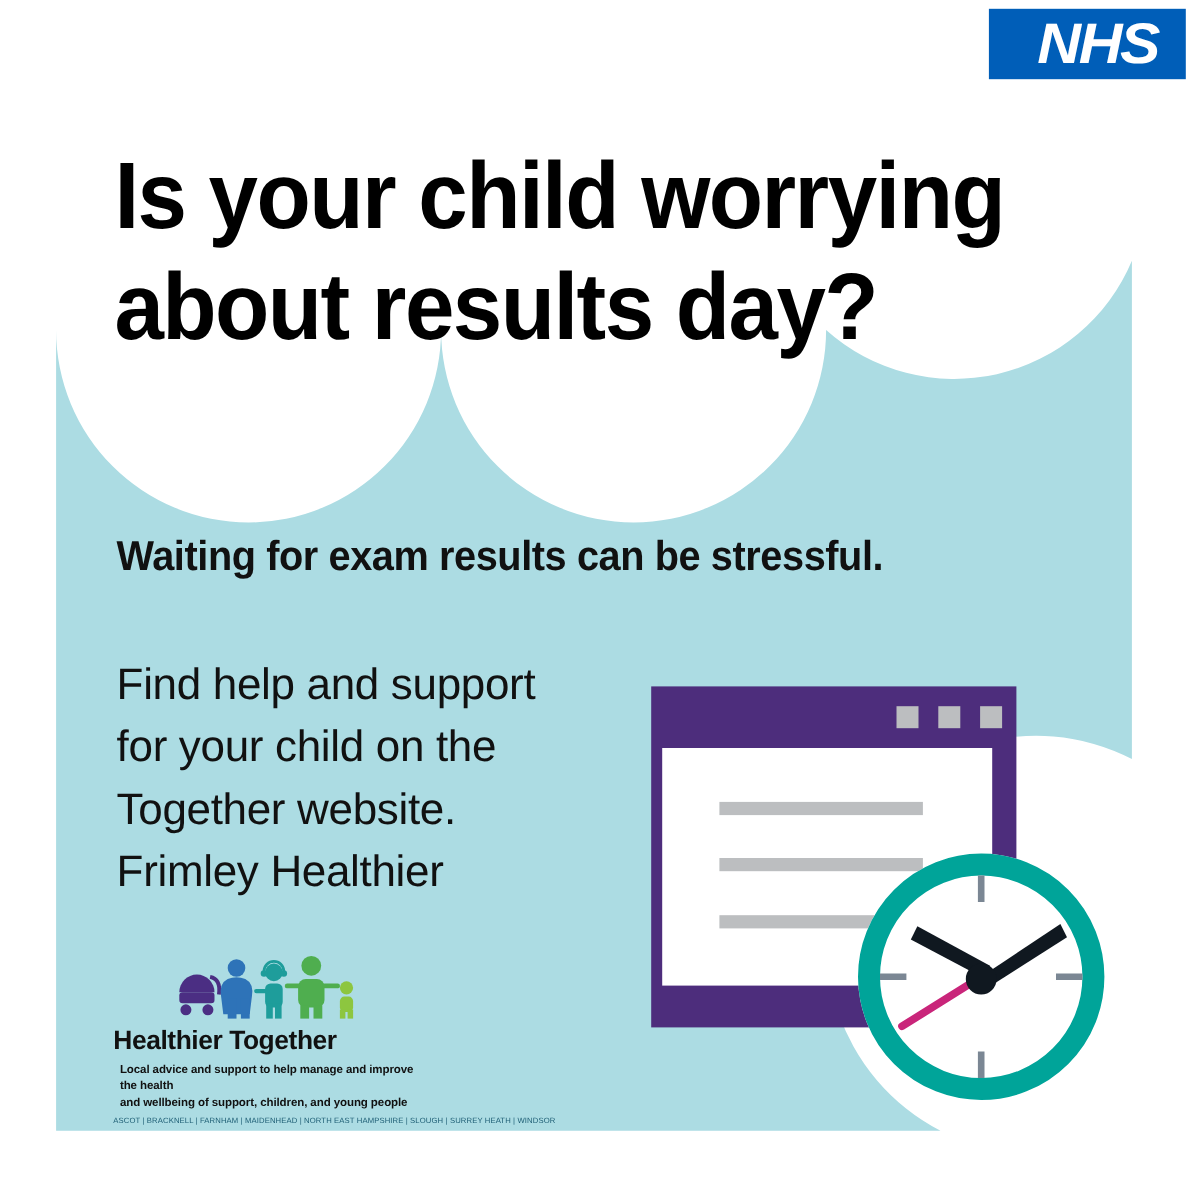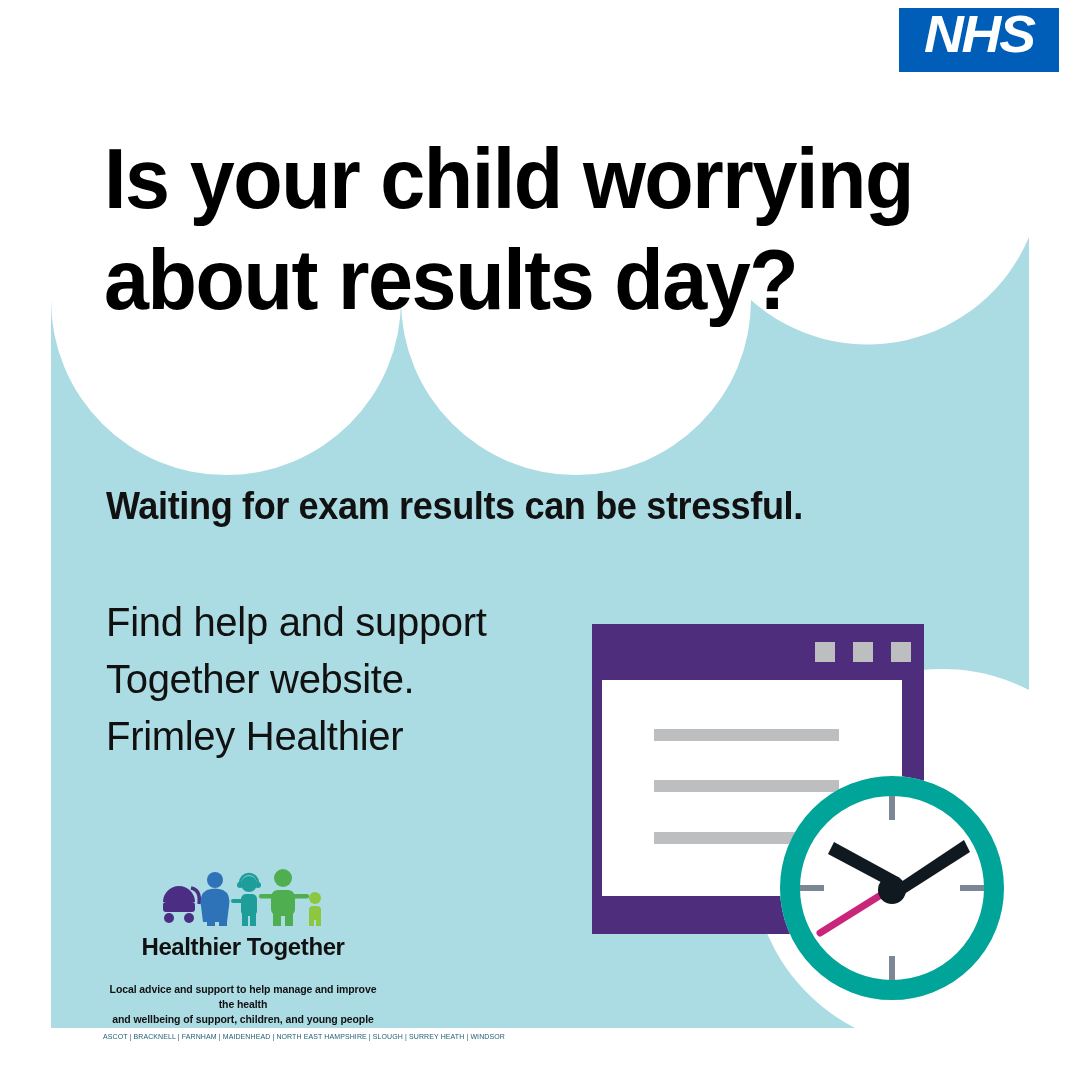--- a/index.html
+++ b/index.html
@@ -23,22 +23,23 @@
 
   
   #nhs-logo {
     position: absolute;
     left: 899px;
     top: 8px;
     width: 160px;
     height: 64px;
     background: #005EB8;
     display: flex;
-    align-items: flex-start;
+    align-items: center;
     justify-content: center;
+    padding-left: 19px;
   }
   #nhs-logo .nhs-text {
     color: #ffffff;
     font-family: "Liberation Sans", sans-serif;
     font-weight: 700;
     font-style: italic;
     font-size: 52px;
     letter-spacing: -2px;
     line-height: 1;
     transform: scaleX(1.06);
@@ -153,38 +154,37 @@
     width: 240px;
     height: 240px;
   }
 
   
   #ht-logo {
     position: absolute;
     left: 103px;
     top: 868px;
     width: 280px;
-    text-align: center;
   }
   #ht-figures {
     width: 280px;
     height: 64px;
     display: block;
   }
   #ht-title {
     margin-top: 2px;
     color: #111111;
     font-family: "Liberation Sans Narrow", "Liberation Sans", sans-serif;
     font-weight: 700;
     font-size: 24px;
     letter-spacing: -0.4px;
     line-height: 1.1;
   }
   #ht-tagline {
-    margin-top: 22px;
+    margin-top: 5px;
     color: #111111;
     font-family: "Liberation Sans Narrow", "Liberation Sans", sans-serif;
     font-weight: 700;
     font-size: 10.5px;
     line-height: 1.4;
     letter-spacing: -0.1px;
     padding: 0 6px;
   }
   #ht-places {
     margin-top: 7px;
@@ -220,20 +220,21 @@
 
   <div id="headline">
     <div>Is your child worrying</div>
     <div>about results day?</div>
   </div>
 
   <div id="subhead">Waiting for exam results can be stressful.</div>
 
   <div id="body-copy">
     <div>Find help and support</div>
+    <div>for your child on the</div>
     <div>Together website.</div>
     <div>Frimley Healthier</div>
   </div>
 
   <div id="browser-window">
     <div id="browser-frame"></div>
     <div id="browser-titlebar">
       <span class="win-btn"></span>
       <span class="win-btn"></span>
       <span class="win-btn"></span>

